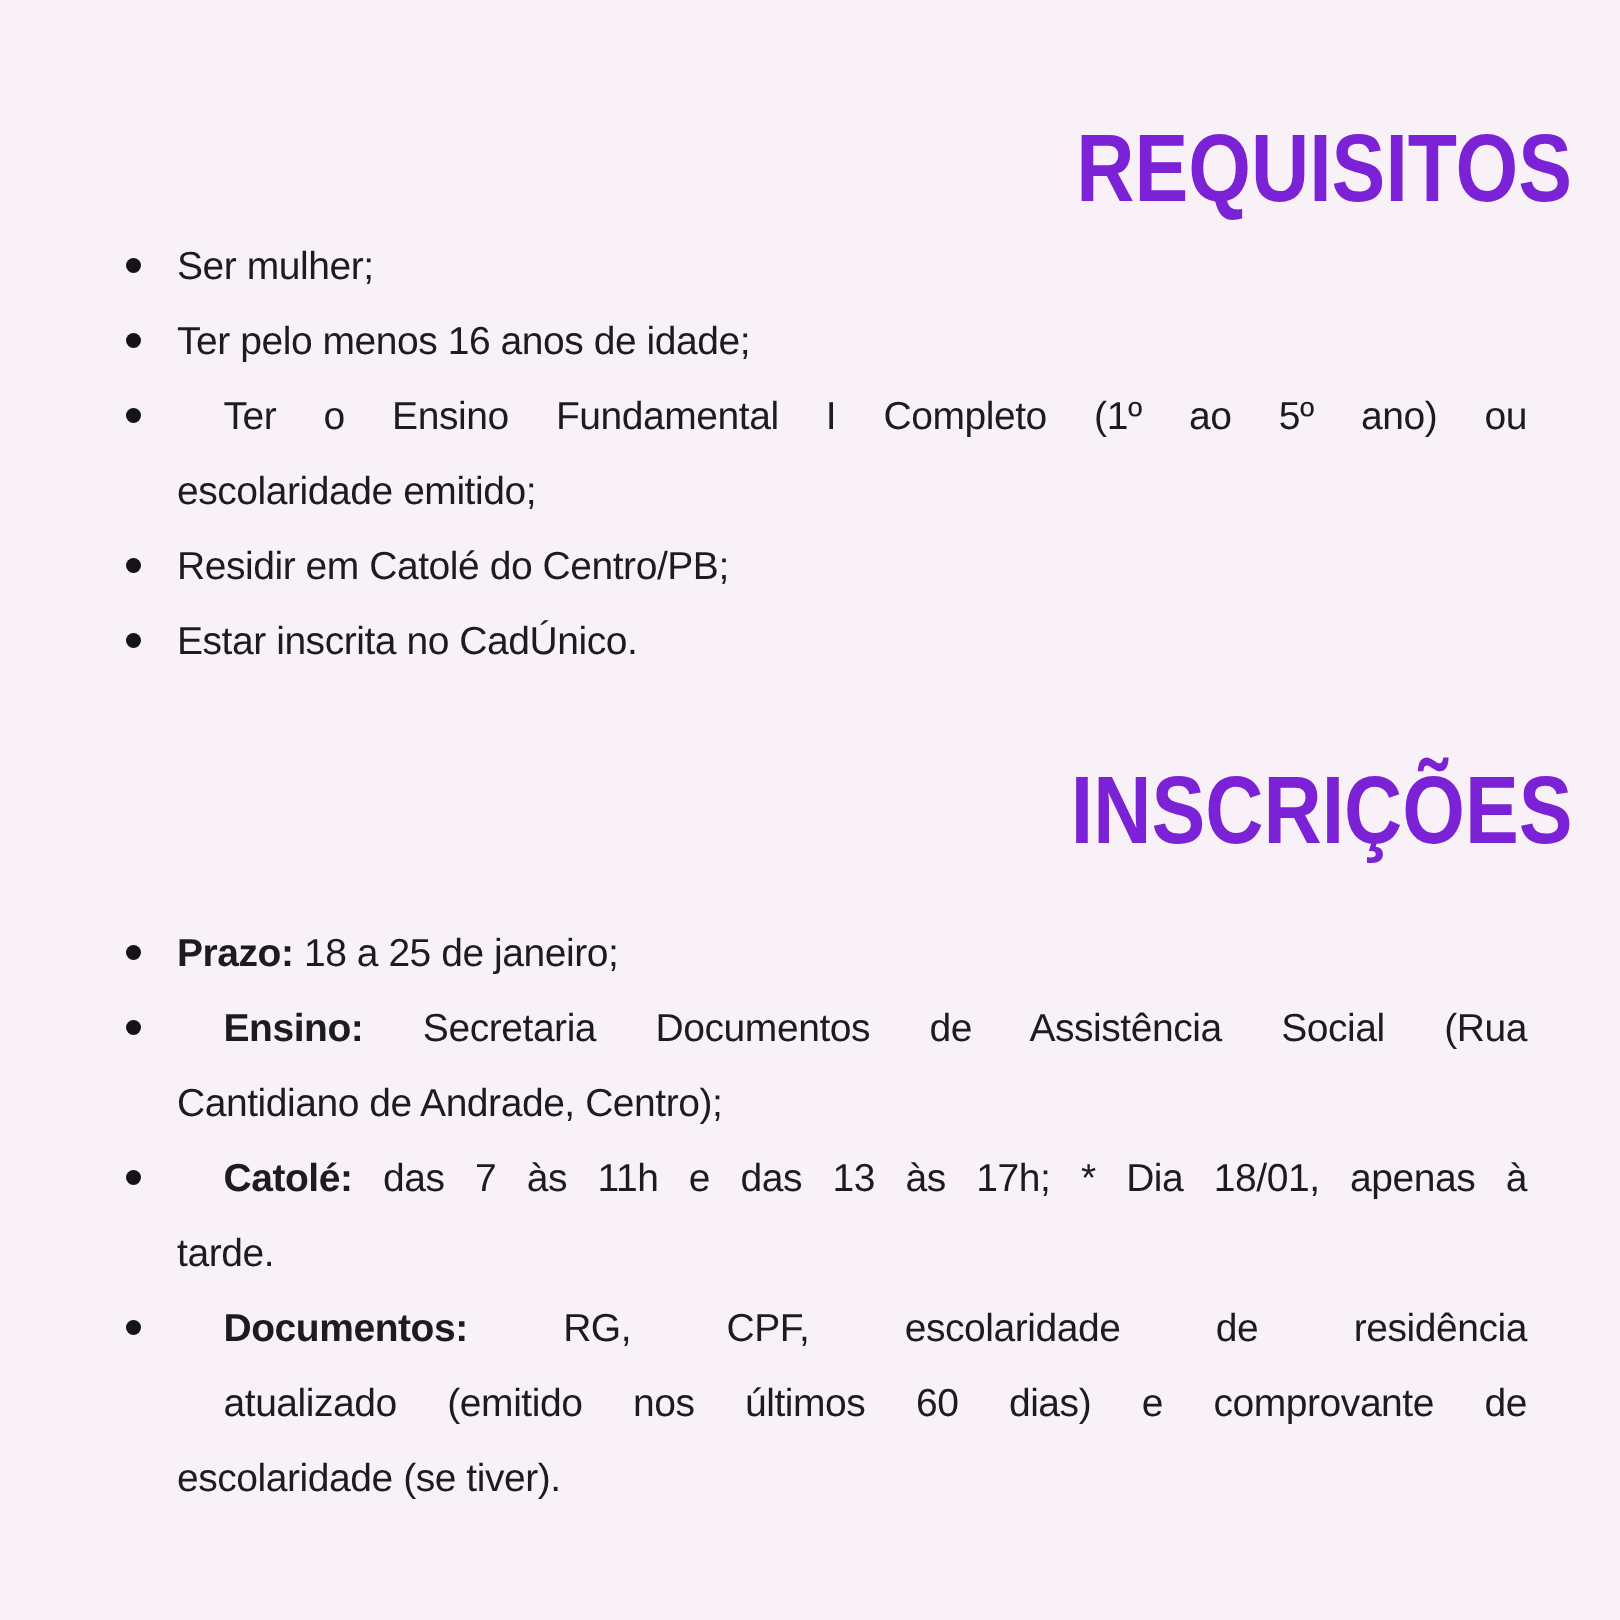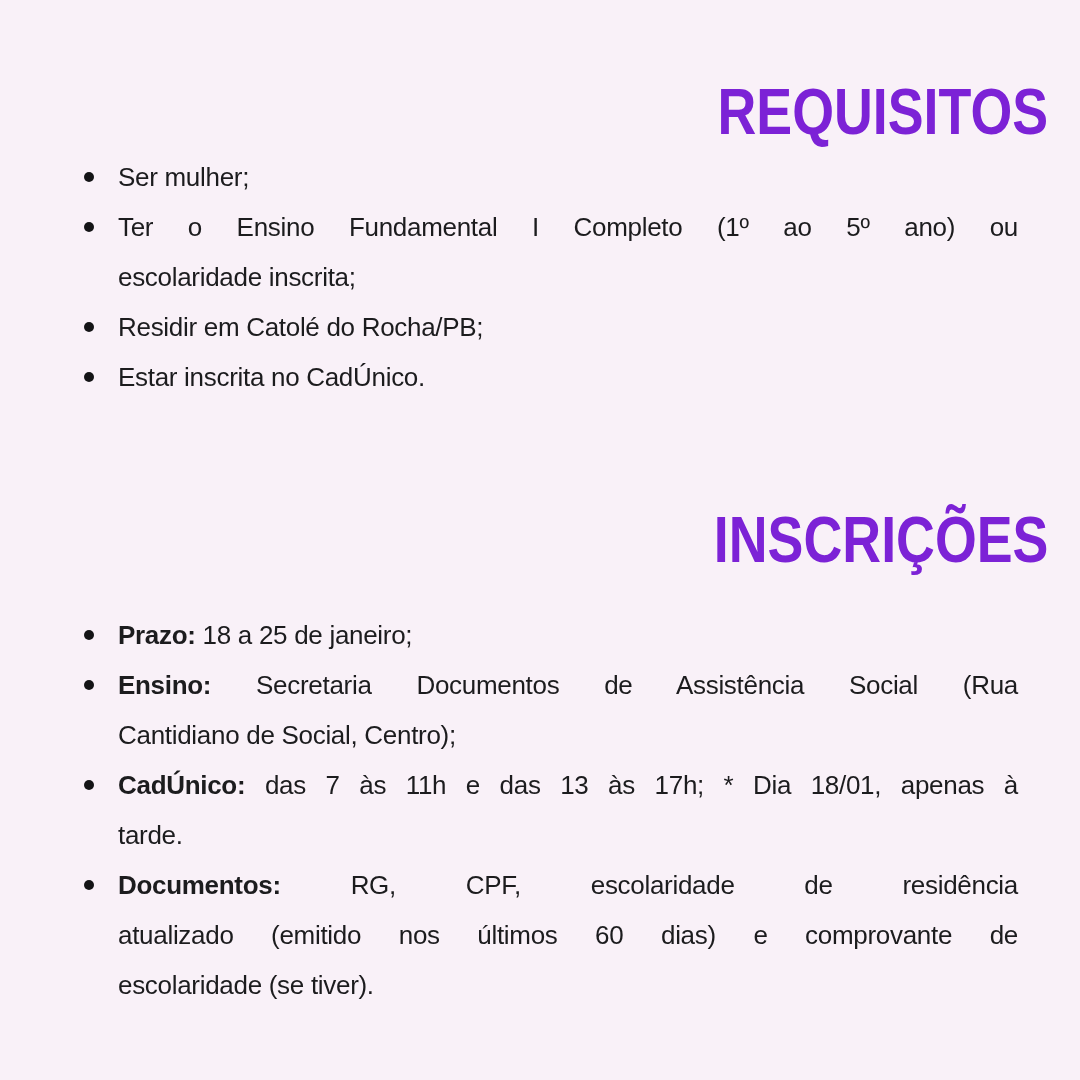--- a/index.html
+++ b/index.html
@@ -57,20 +57,21 @@
     width: 900px;
     font-size: 26px;
     line-height: 50px;
     letter-spacing: -0.3px;
     color: var(--text);
   }
   .line { text-align: left; }
   .line.j {
     text-align: justify;
     text-align-last: justify;
+    margin-left: 31px;
     -moz-text-align-last: justify;
   }
   .content b { font-weight: 700; }
 </style>
 </head>
 <body>
 
 <div class="poster">
 
   <h1 class="title title-requisitos"><span class="cond">REQUISITOS</span></h1>
@@ -78,28 +79,34 @@
   <ul class="list list-requisitos">
     <li class="item">
       <span class="dot"></span>
       <div class="content">
         <div class="line">Ser mulher;</div>
       </div>
     </li>
     <li class="item">
       <span class="dot"></span>
       <div class="content">
-        <div class="line j">Ter o Ensino Fundamental I Completo (1º ao 5º ano) ou</div>
-        <div class="line">escolaridade inscrita;</div>
+        <div class="line">Ter pelo menos 16 anos de idade;</div>
       </div>
     </li>
     <li class="item">
       <span class="dot"></span>
       <div class="content">
-        <div class="line">Residir em Catolé do Rocha/PB;</div>
+        <div class="line j">Ter o Ensino Fundamental I Completo (1º ao 5º ano) ou</div>
+        <div class="line">escolaridade emitido;</div>
+      </div>
+    </li>
+    <li class="item">
+      <span class="dot"></span>
+      <div class="content">
+        <div class="line">Residir em Catolé do Centro/PB;</div>
       </div>
     </li>
     <li class="item">
       <span class="dot"></span>
       <div class="content">
         <div class="line">Estar inscrita no CadÚnico.</div>
       </div>
     </li>
   </ul>
 
@@ -109,27 +116,27 @@
     <li class="item">
       <span class="dot"></span>
       <div class="content">
         <div class="line"><b>Prazo:</b><span> 18 a 25 de janeiro;</span></div>
       </div>
     </li>
     <li class="item">
       <span class="dot"></span>
       <div class="content">
         <div class="line j"><b>Ensino:</b><span> Secretaria Documentos de Assistência Social (Rua</span></div>
-        <div class="line">Cantidiano de Social, Centro);</div>
+        <div class="line">Cantidiano de Andrade, Centro);</div>
       </div>
     </li>
     <li class="item">
       <span class="dot"></span>
       <div class="content">
-        <div class="line j"><b>CadÚnico:</b><span> das 7 às 11h e das 13 às 17h;  * Dia 18/01, apenas à</span></div>
+        <div class="line j"><b>Catolé:</b><span> das 7 às 11h e das 13 às 17h;  * Dia 18/01, apenas à</span></div>
         <div class="line">tarde.</div>
       </div>
     </li>
     <li class="item">
       <span class="dot"></span>
       <div class="content">
         <div class="line j"><b>Documentos:</b><span> RG, CPF, escolaridade de residência</span></div>
         <div class="line j">atualizado (emitido nos últimos 60 dias) e comprovante de</div>
         <div class="line">escolaridade (se tiver).</div>
       </div>

